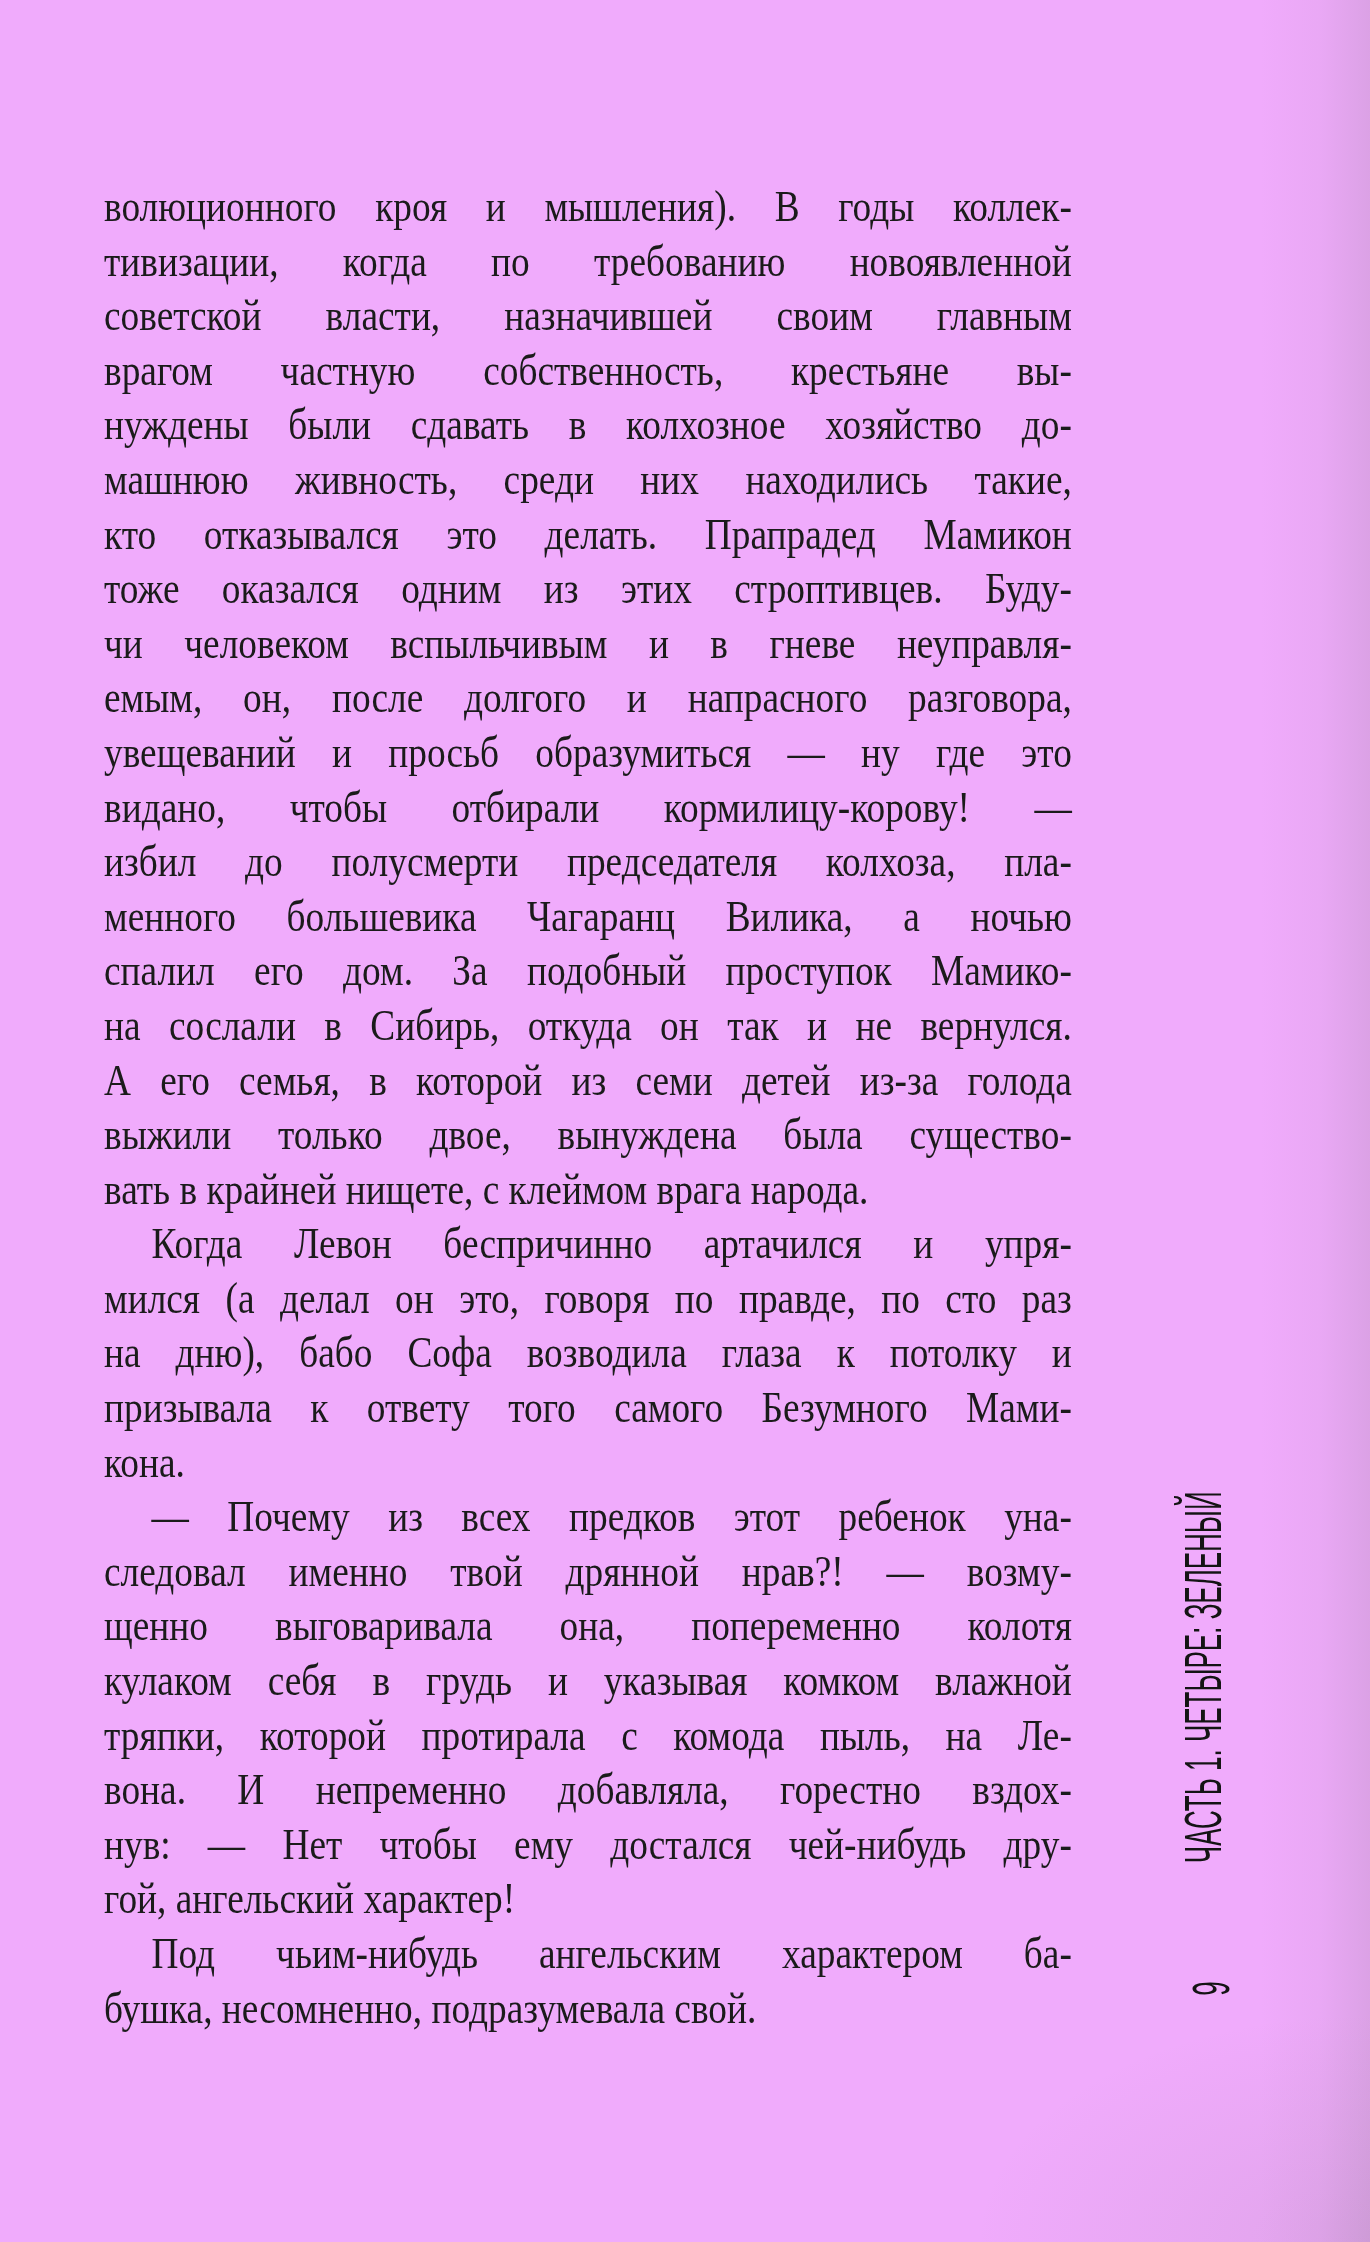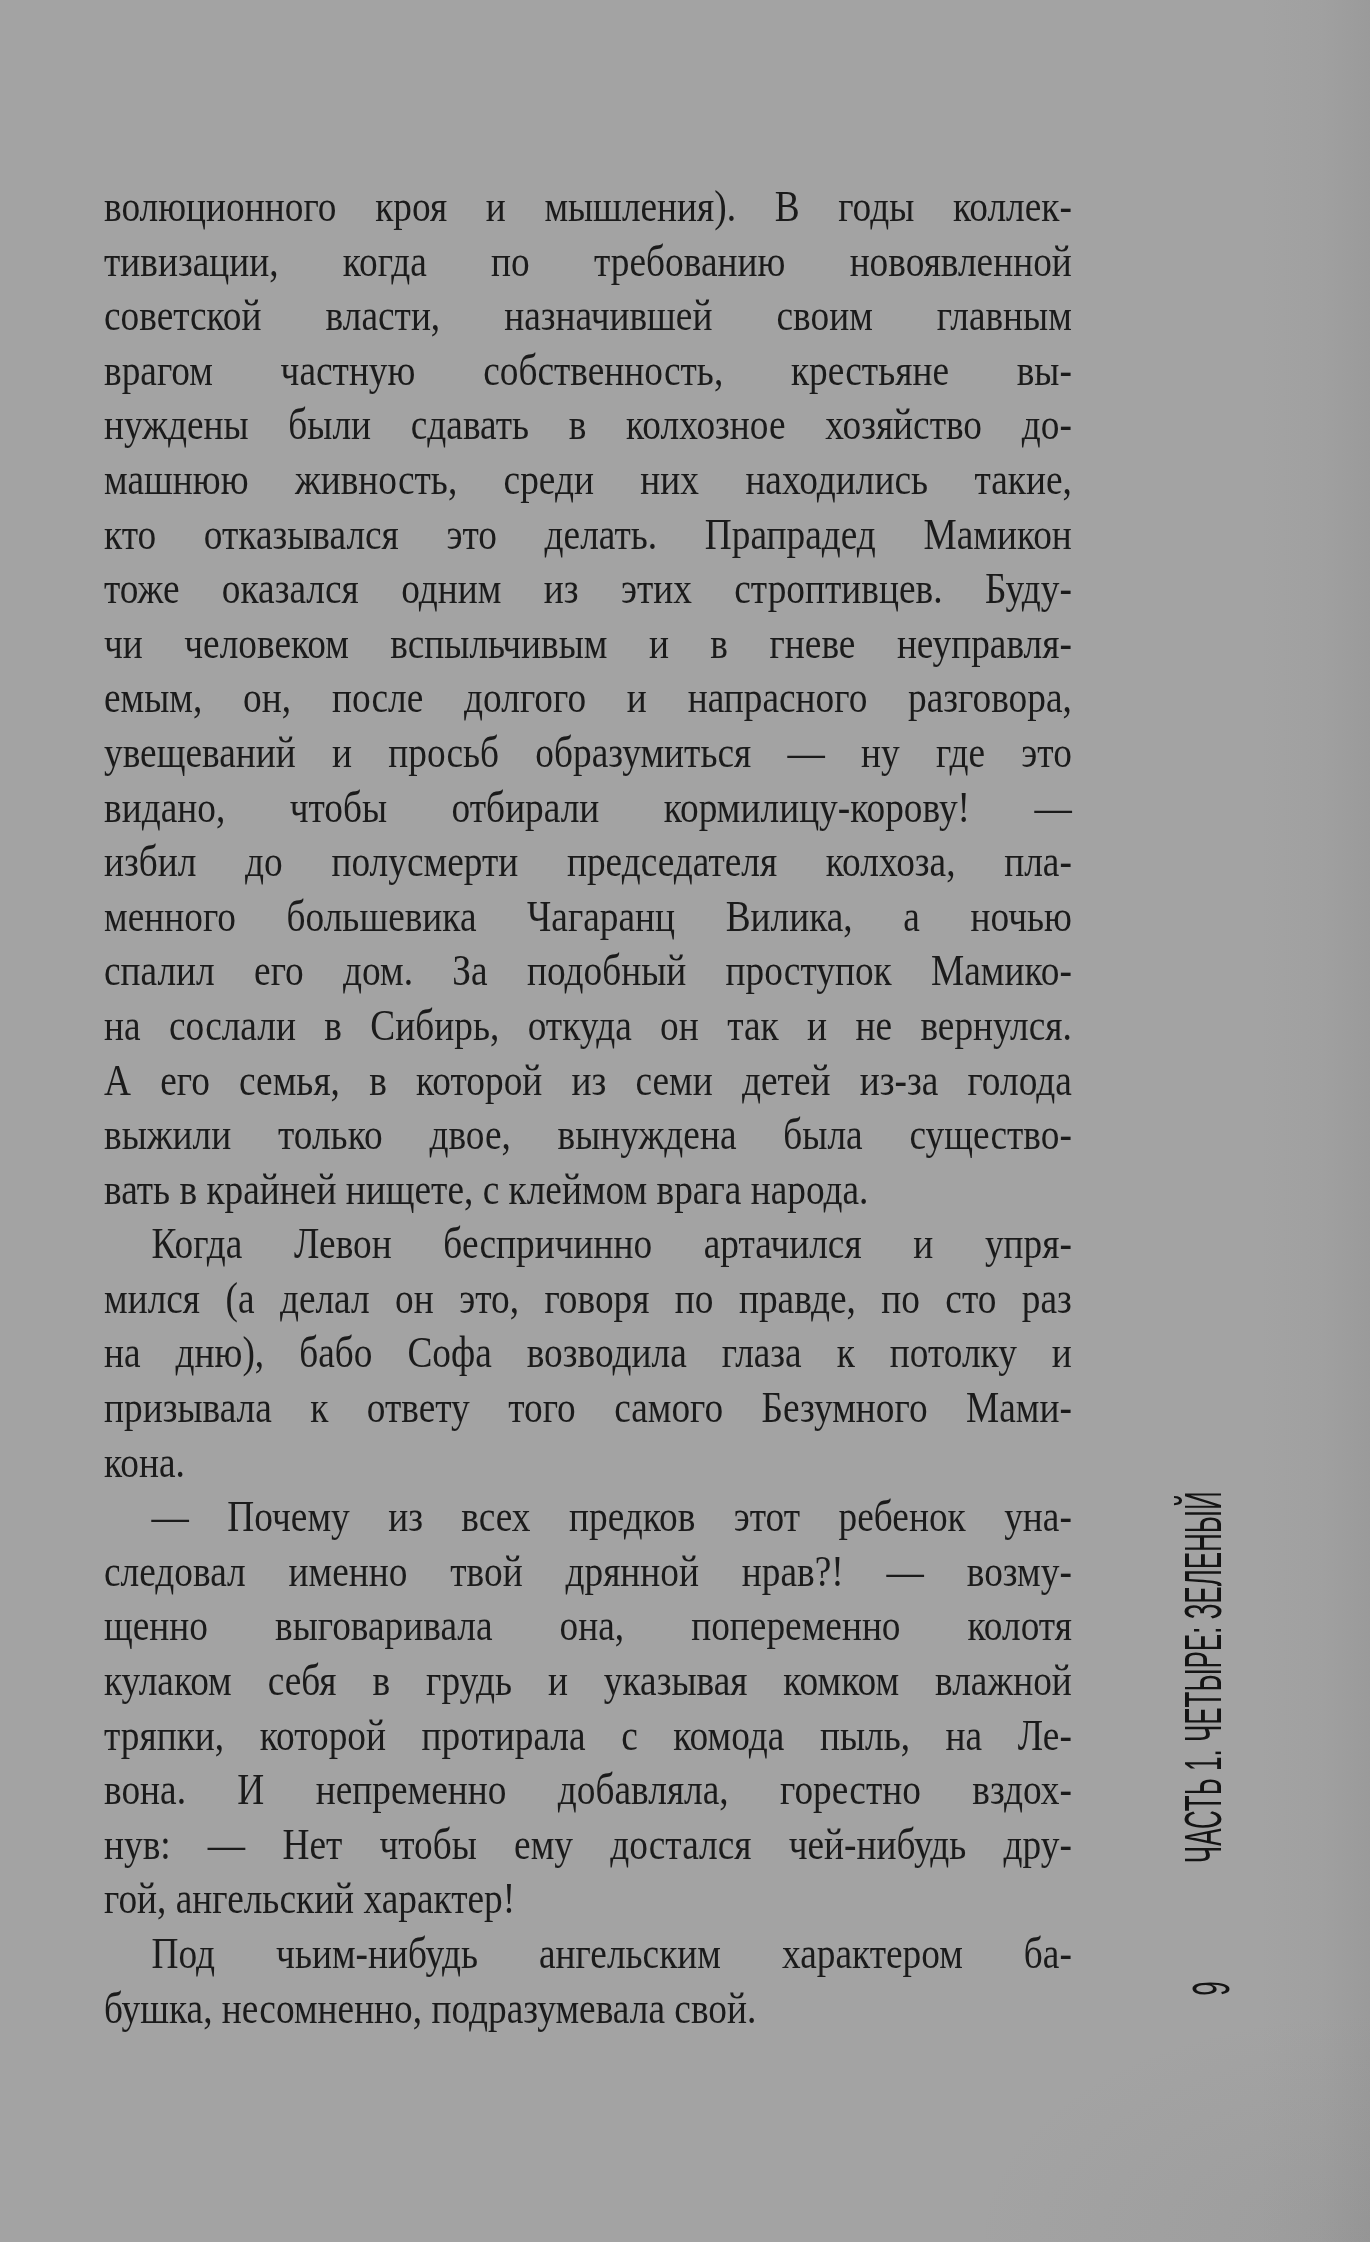--- a/index.html
+++ b/index.html
@@ -4,21 +4,21 @@
 <style>
   html, body {
     margin: 0;
     padding: 0;
     background: #ffffff;
   }
   .page {
     position: relative;
     width: 1370px;
     height: 2242px;
-    background: #a3a3a3;
+    background: #f0abfc;
     overflow: hidden;
     font-family: "Liberation Serif", serif;
   }
   
   .textblock {
     position: absolute;
     left: 104px;
     top: 180px;
     width: 1140px;
     transform: scaleX(0.849);

